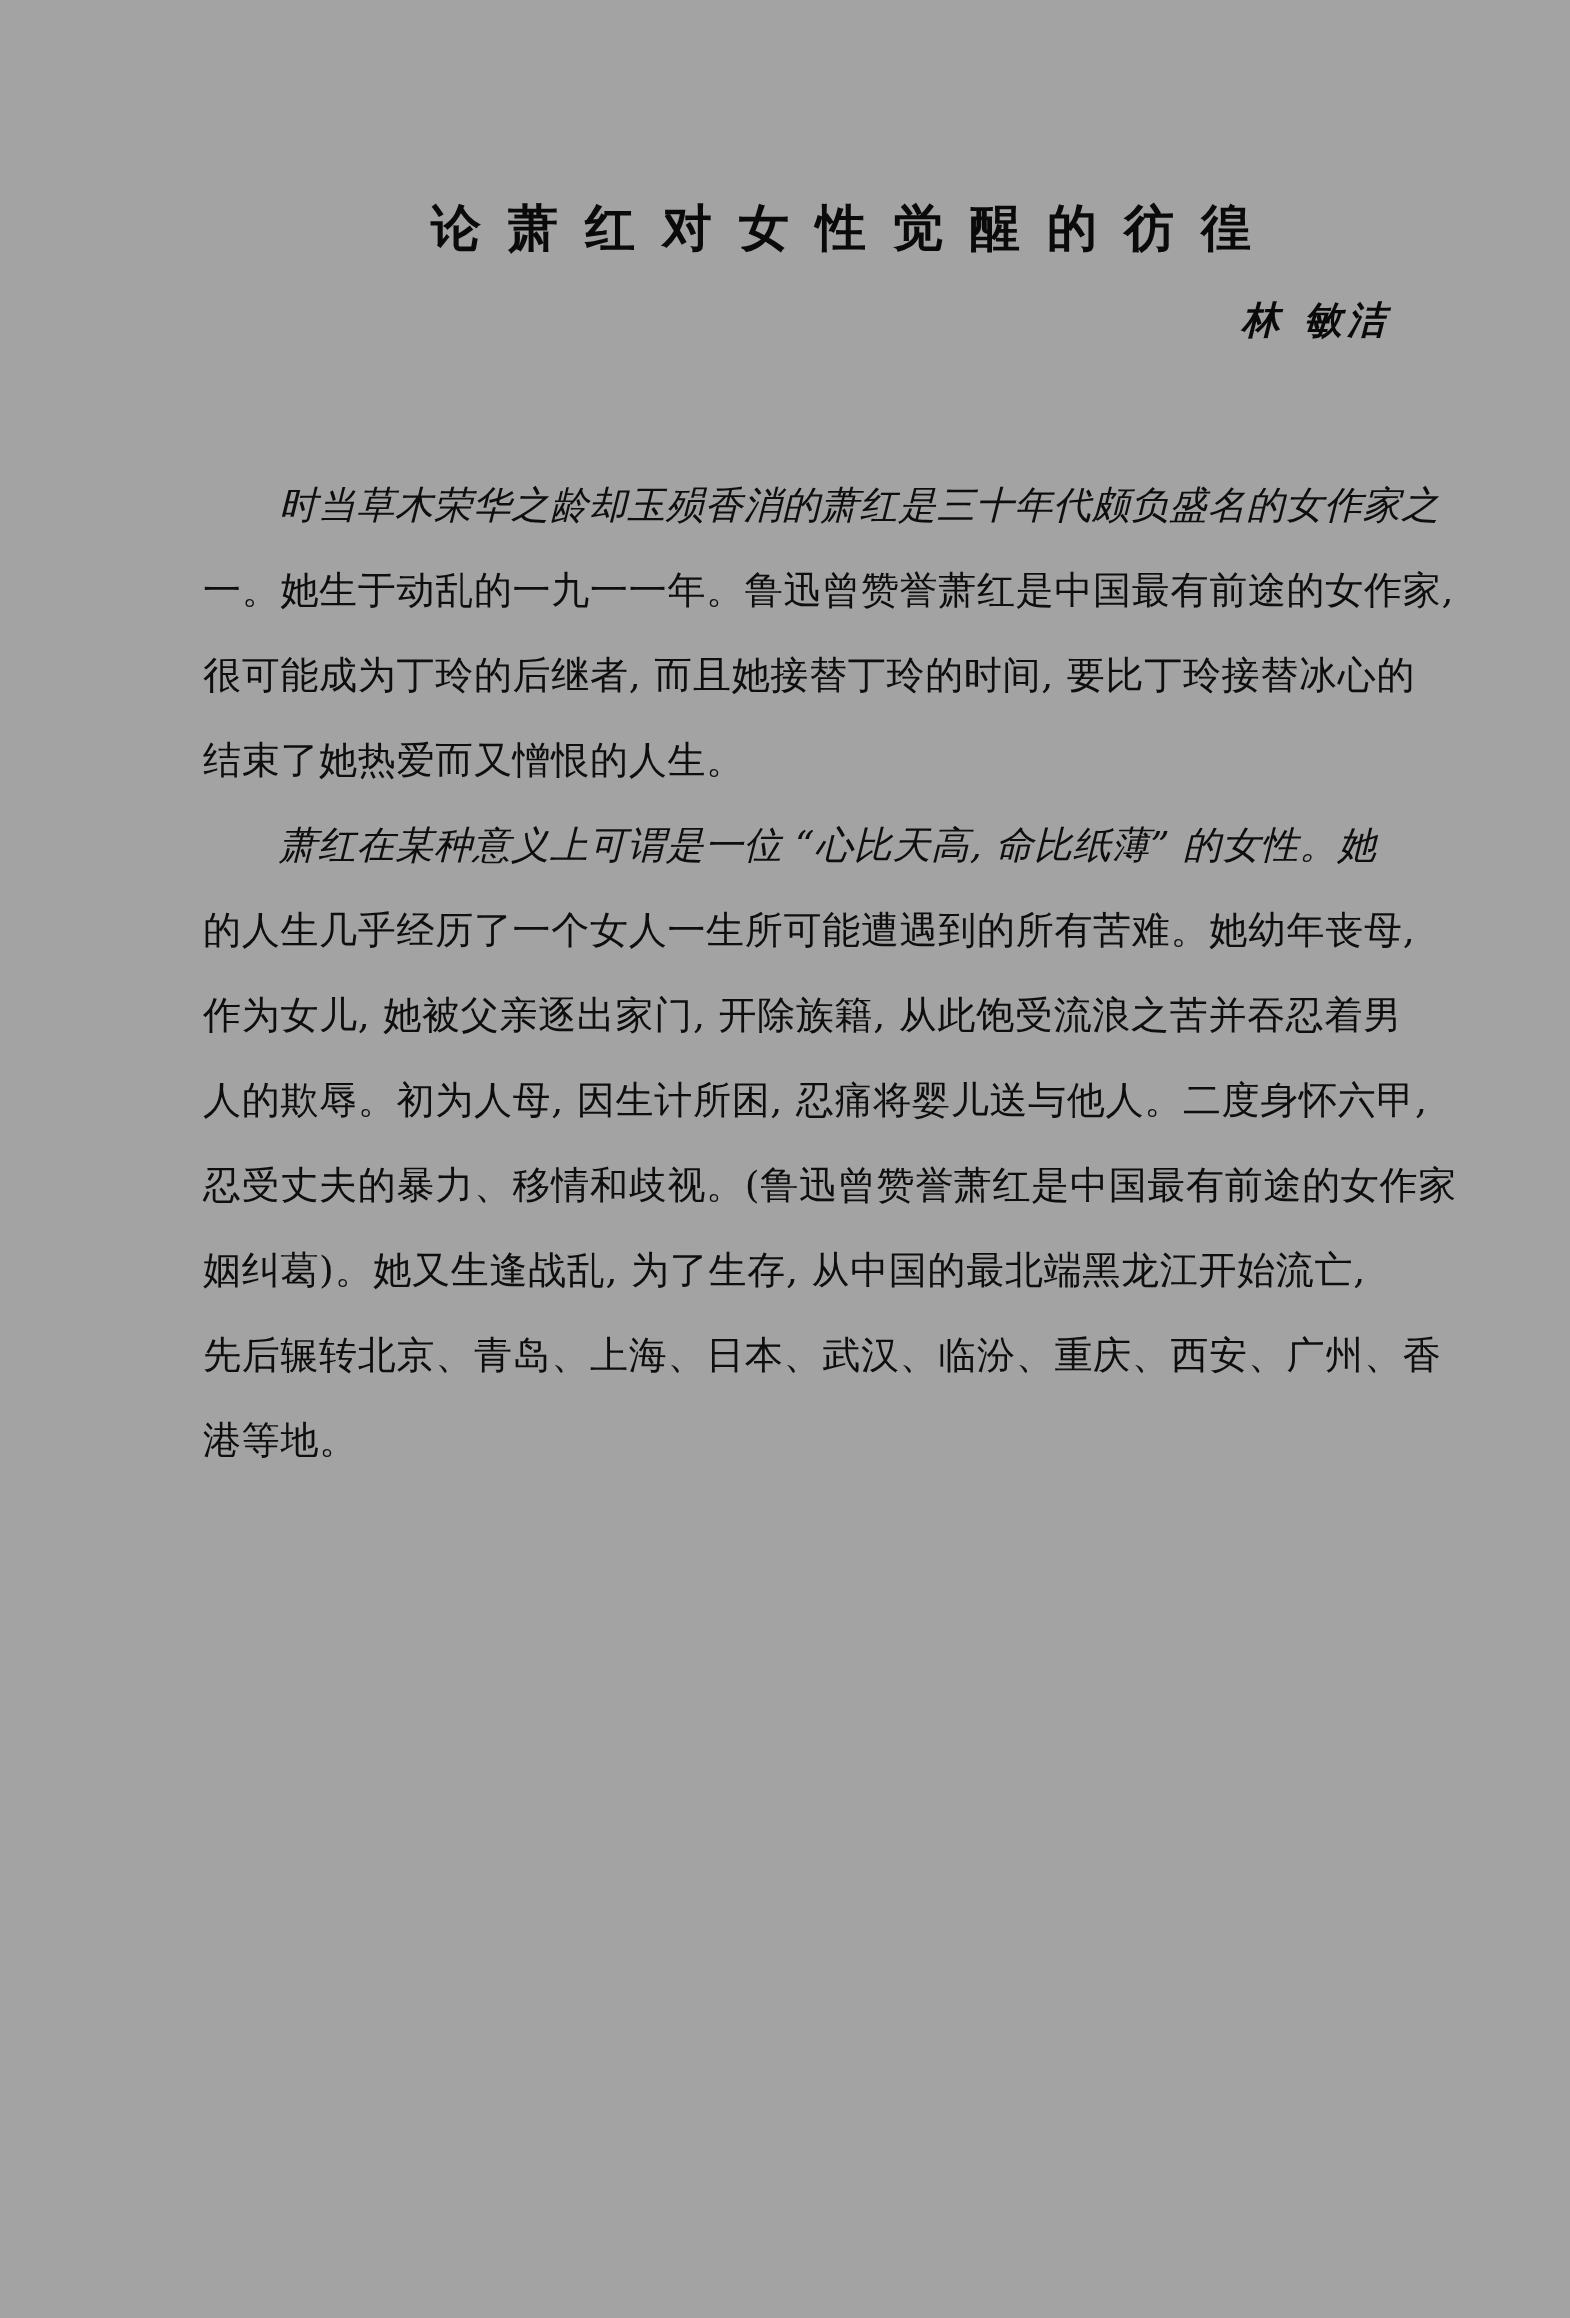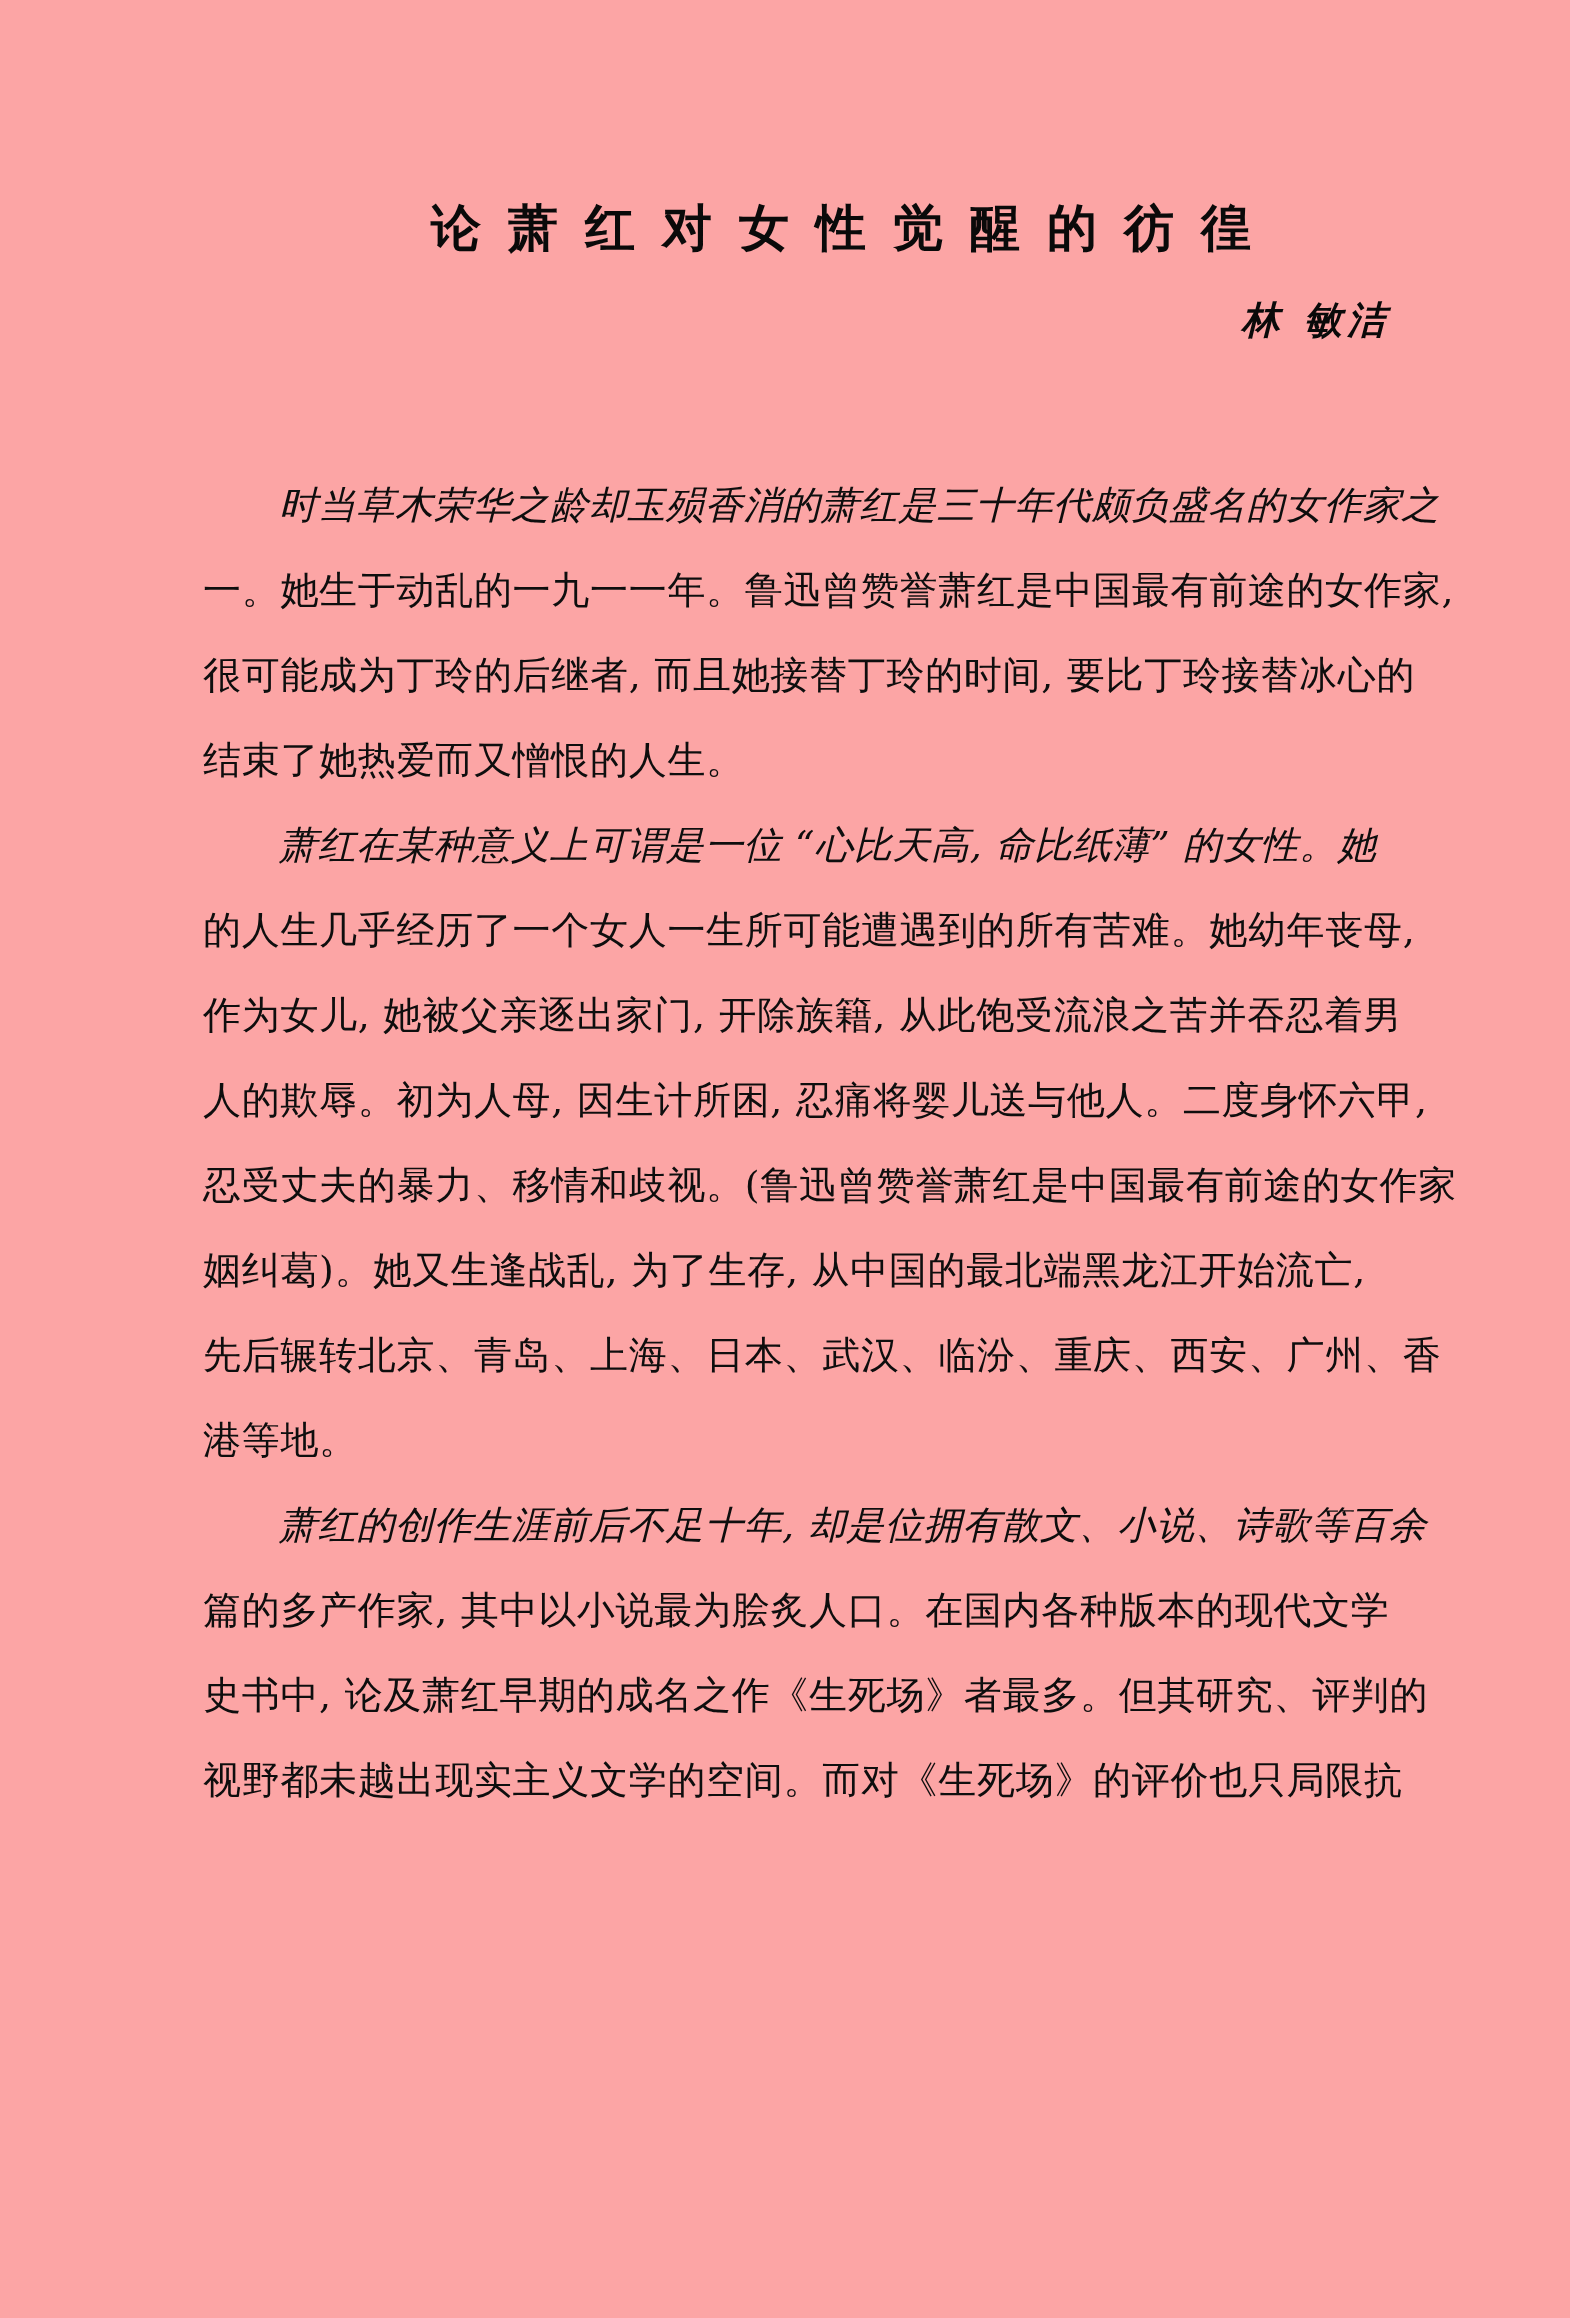--- a/index.html
+++ b/index.html
@@ -4,21 +4,21 @@
 <style>
   html, body {
     margin: 0;
     padding: 0;
     background: #e8e8e8;
   }
   .page {
     position: relative;
     width: 1571px;
     height: 2319px;
-    background: #fca5a5;
+    background: #a3a3a3;
     color: #111111;
     font-family: "DejaVu Serif", "Liberation Serif", serif;
     overflow: hidden;
   }
   .title {
     position: absolute;
     left: 431px;
     top: 195px;
     font-family: "DejaVu Sans", "Liberation Sans", sans-serif;
     font-weight: bold;
@@ -110,23 +110,17 @@
       <div class="paragraph">
         <div class="text-line indent"><span>萧红在某种意义上可谓是一位 “心比天高, 命比纸薄” 的女性。她</span></div>
         <div class="text-line"><span>的人生几乎经历了一个女人一生所可能遭遇到的所有苦难。她幼年丧母,</span></div>
         <div class="text-line"><span>作为女儿, 她被父亲逐出家门, 开除族籍, 从此饱受流浪之苦并吞忍着男</span></div>
         <div class="text-line"><span>人的欺辱。初为人母, 因生计所困, 忍痛将婴儿送与他人。二度身怀六甲,</span></div>
         <div class="text-line"><span>忍受丈夫的暴力、移情和歧视。(鲁迅曾赞誉萧红是中国最有前途的女作家</span></div>
         <div class="text-line"><span>姻纠葛)。她又生逢战乱, 为了生存, 从中国的最北端黑龙江开始流亡,</span></div>
         <div class="text-line"><span>先后辗转北京、青岛、上海、日本、武汉、临汾、重庆、西安、广州、香</span></div>
         <div class="text-line"><span>港等地。</span></div>
       </div>
-      <div class="paragraph">
-        <div class="text-line indent"><span>萧红的创作生涯前后不足十年, 却是位拥有散文、小说、诗歌等百余</span></div>
-        <div class="text-line"><span>篇的多产作家, 其中以小说最为脍炙人口。在国内各种版本的现代文学</span></div>
-        <div class="text-line"><span>史书中, 论及萧红早期的成名之作《生死场》者最多。但其研究、评判的</span></div>
-        <div class="text-line"><span>视野都未越出现实主义文学的空间。而对《生死场》的评价也只局限抗</span></div>
-      </div>
     </div>
 
 
 </div>
 
 
 </body></html>

